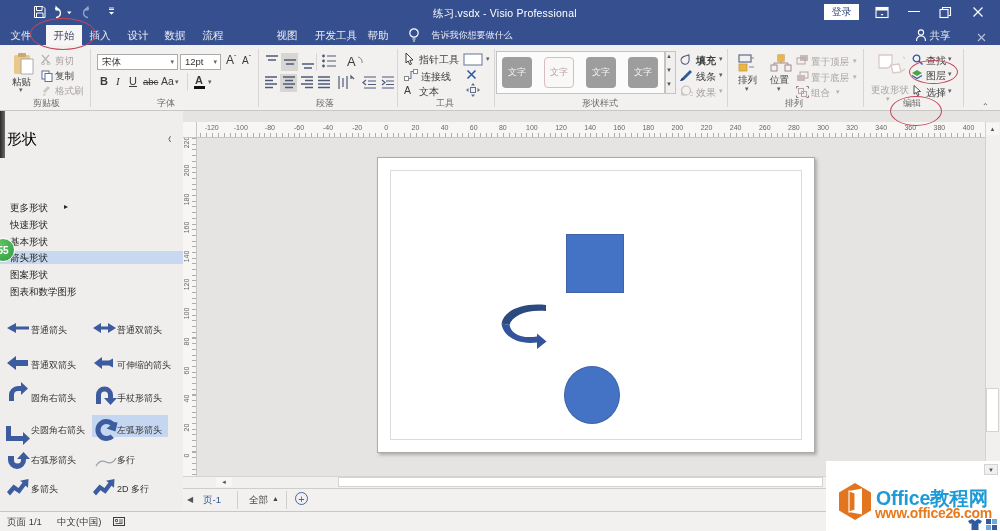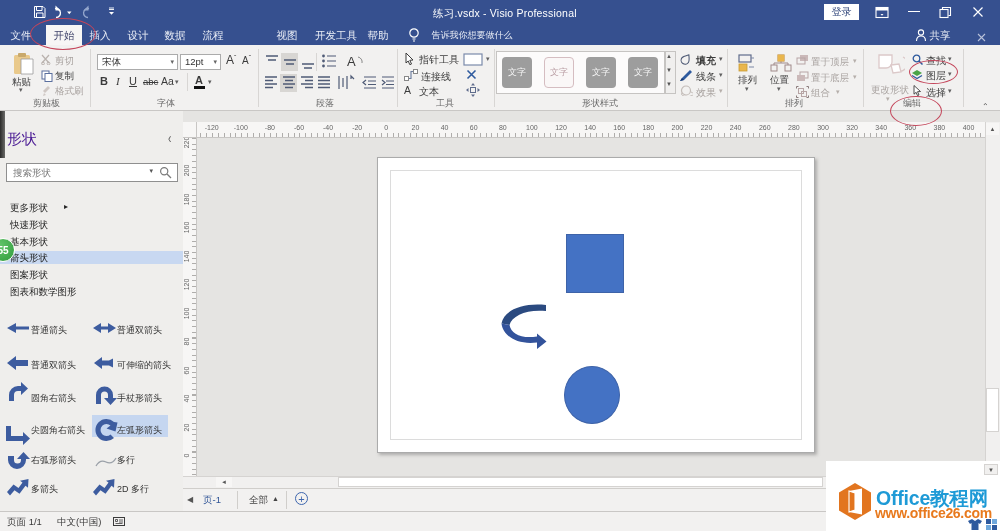--- a/index.html
+++ b/index.html
@@ -292,30 +292,22 @@
   <svg class="abs" style="left:913px;top:40px" width="9" height="11" viewBox="0 0 9 11">
         <path d="M1 0.5 L7.5 6.5 L4.5 6.7 L6 10 L4.5 10.6 L3.1 7.3 L1 9.2 Z" fill="#fff" stroke="#3b3b3b" stroke-width="0.9"></path>
       </svg>
   <div class="abs rtxt" style="left:926px;top:41px;font-size:10px;">选择</div>
       <div class="abs dd" style="left:948px;top:42px;">▾</div>
   <div class="abs" style="left:982px;top:57px;font-size:8px;color:#555;">⌃</div>
 </div>
 
 <div class="abs" id="panel">
   <div class="abs" style="left:0;top:0;width:5px;height:47px;background:linear-gradient(90deg,#2b2b2a,#6a6a68);"></div>
-  <div class="abs" style="left:7px;top:19px;font-size:15px;color:#4c1d95;">形状</div>
+  <div class="abs" style="left:7px;top:19px;font-size:15px;color:#000000;">形状</div>
   <div class="abs" style="left:168px;top:22px;font-size:10px;color:#555;transform:scaleY(1.4);">‹</div>
-  <div class="abs" style="left:6px;top:52px;width:172px;height:19px;background:#fff;border:1px solid #8F8F8F;">
-    <span style="position:absolute;left:6px;top:3px;font-size:9.5px;color:#777;">搜索形状</span>
-    <span style="position:absolute;right:24px;top:3px;font-size:7px;color:#555;">▾</span>
-    <svg style="position:absolute;right:5px;top:2px" width="13" height="13" viewBox="0 0 13 13">
-          <circle cx="5.2" cy="5.2" r="3.6" fill="none" stroke="#7a7a7a" stroke-width="1.2"></circle>
-          <path d="M8 8 L12 12" stroke="#7a7a7a" stroke-width="1.3"></path>
-        </svg>
-  </div>
   <div class="abs" style="left:10px;top:91px;font-size:9.5px;color:#222;">更多形状</div>
   <div class="abs" style="left:64px;top:91px;font-size:8px;color:#222;">▸</div>
   <div class="abs" style="left:10px;top:108px;font-size:9.5px;color:#222;">快速形状</div>
   <div class="abs" style="left:10px;top:125px;font-size:9.5px;color:#222;">基本形状</div>
   <div class="abs" style="left:0;top:140px;width:183px;height:13px;background:#C8D8F1;"></div>
   <div class="abs" style="left:10px;top:141px;font-size:9.5px;color:#222;">箭头形状</div>
   <div class="abs" style="left:10px;top:158px;font-size:9.5px;color:#222;">图案形状</div>
   <div class="abs" style="left:10px;top:175px;font-size:9.5px;color:#222;">图表和数学图形</div>
   <div class="abs" style="left:-9px;top:127px;width:24px;height:24px;border-radius:50%;background:radial-gradient(circle at 35% 30%,#63c56a,#2f9b3c);border:1px solid #fff;color:#fff;font-size:10px;font-weight:bold;text-align:center;line-height:23px;">55</div>
 

